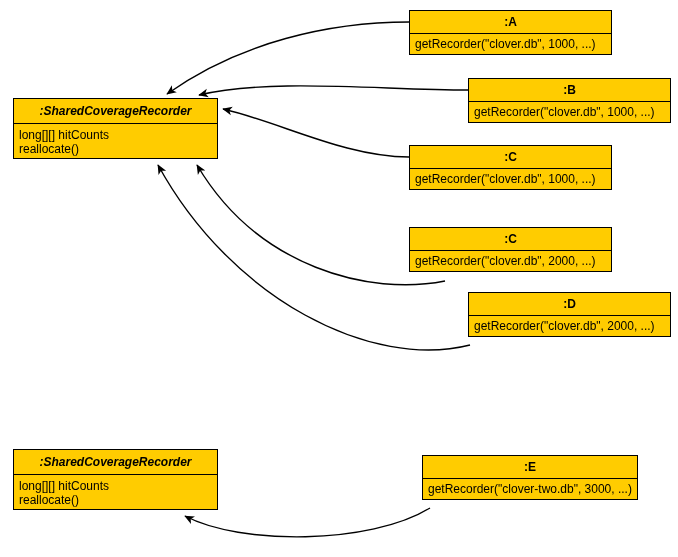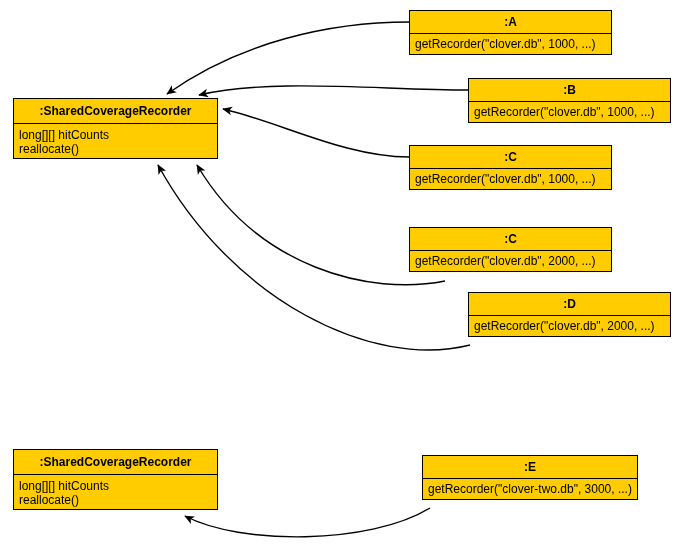--- a/index.html
+++ b/index.html
@@ -58,21 +58,21 @@
     line-height: 14px;
     color: #000000;
     text-align: left;
     white-space: nowrap;
     overflow: hidden;
   }
   .uml-body .attr-line {
     display: block;
     white-space: nowrap;
   }
-  .box-class .uml-header { padding: 5px 4px 6px 4px; }
+  .box-class .uml-header { padding: 5px 4px 6px 4px; font-style: italic; }
   .box-class .uml-body { padding: 4px 5px 4px 5px; }
   .box-instance .uml-body { text-align: left; padding: 3px 5px 4px 5px; }
 </style>
 </head>
 <body>
 
 <div id="canvas">
 
   <svg id="edge-layer" viewBox="0 0 678 557" width="678" height="557" xmlns="http://www.w3.org/2000/svg">
     <defs>

